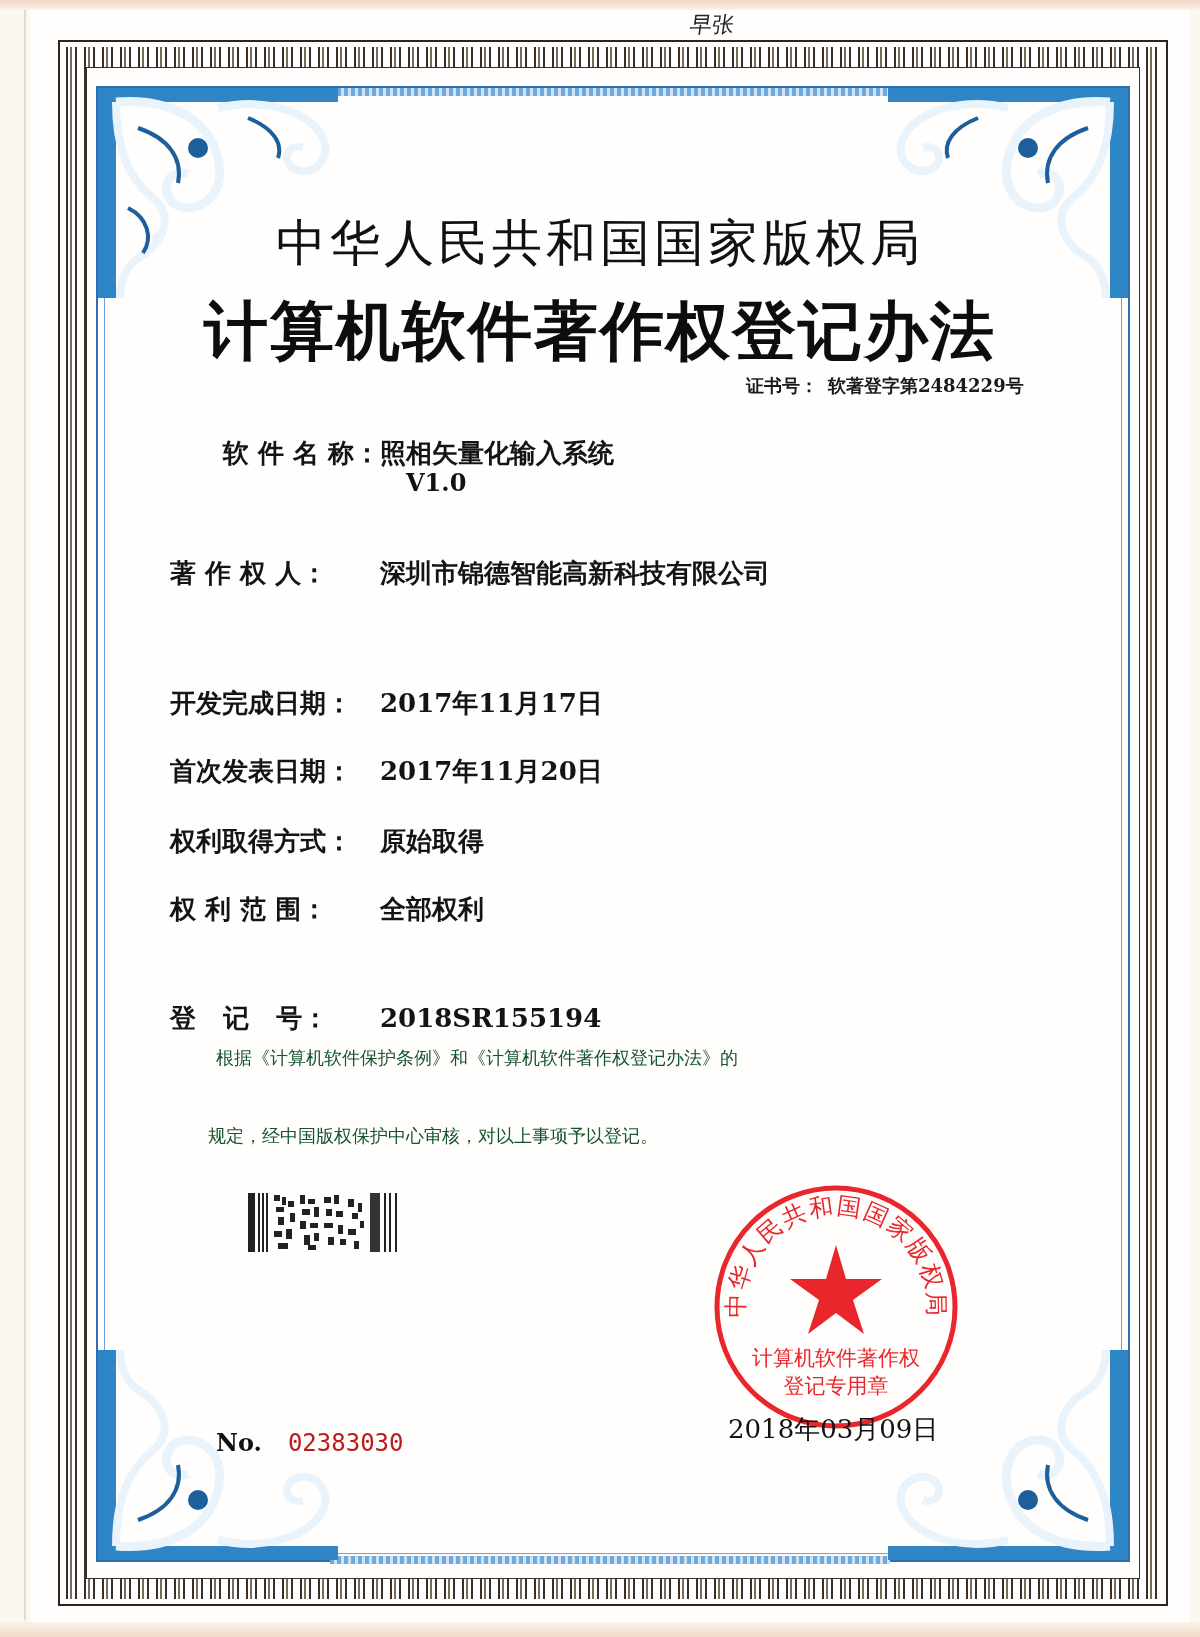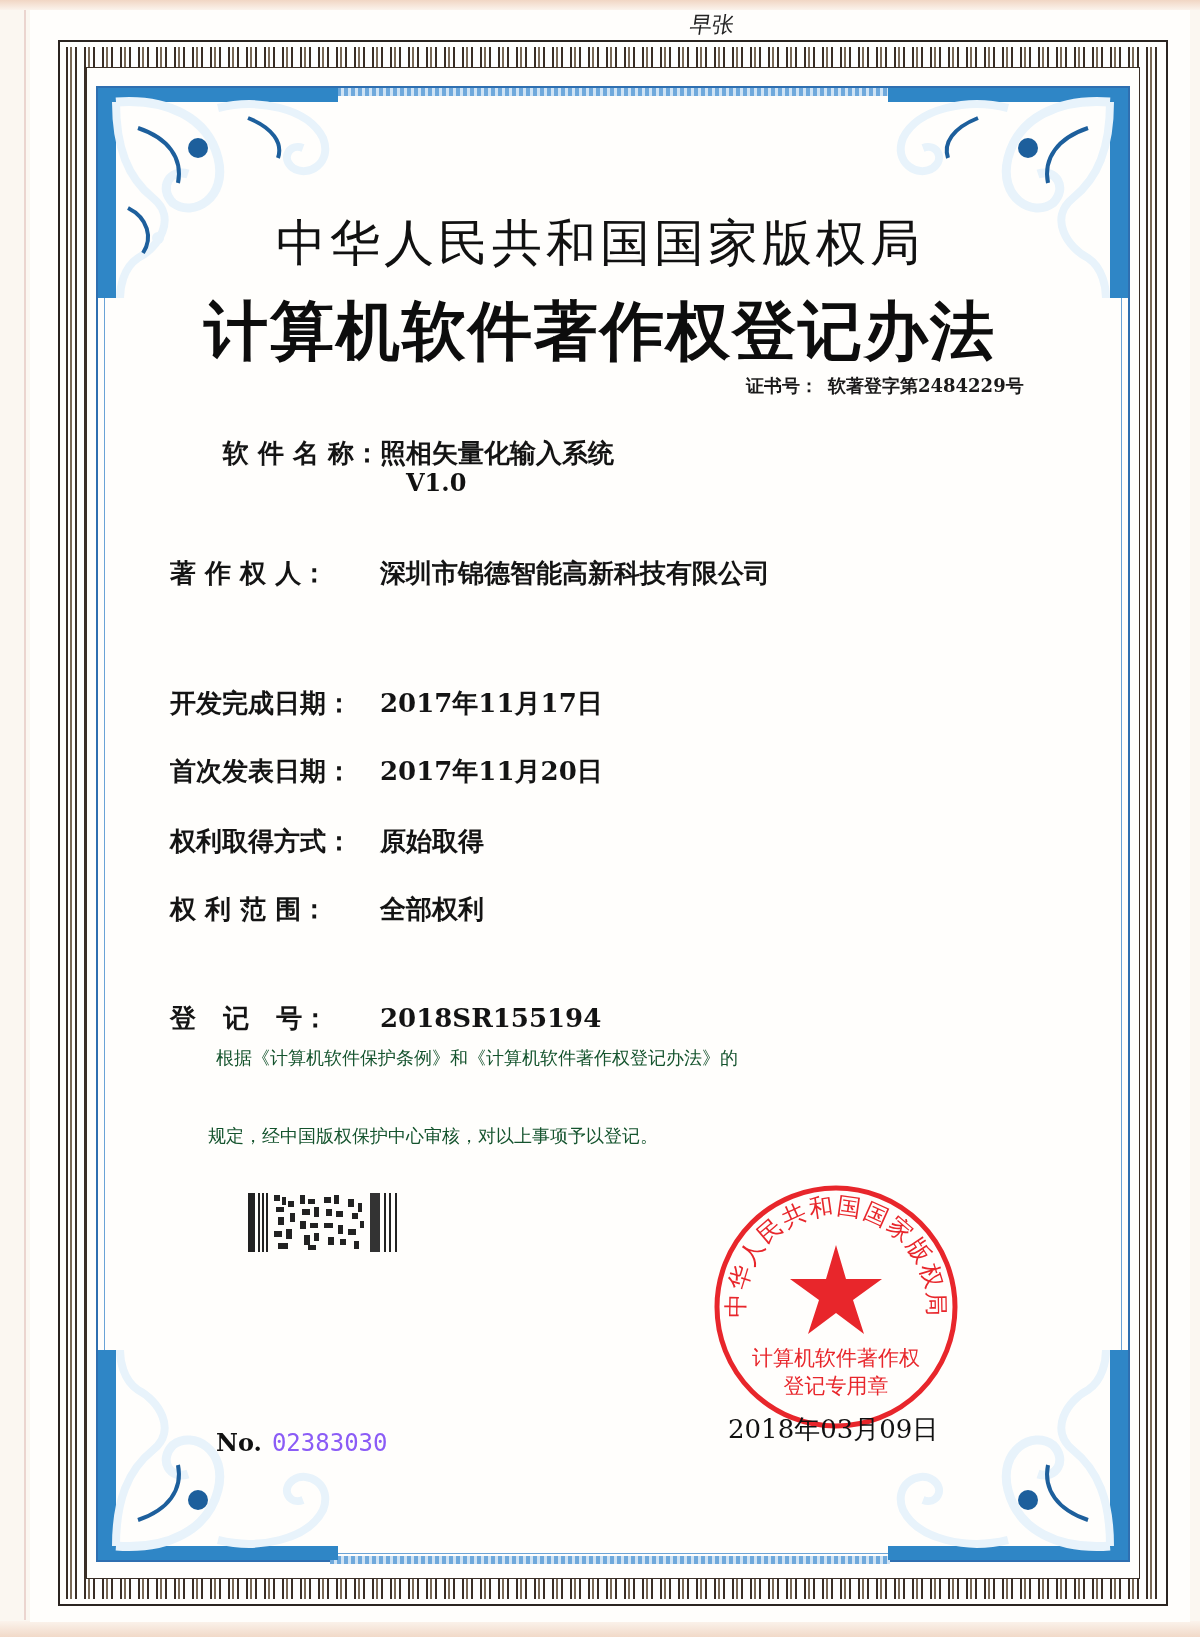--- a/index.html
+++ b/index.html
@@ -52,22 +52,22 @@
   .para2 { left:166px; top:1124px;margin-left:42px; }
 
   .barcode { position:absolute; left:248px; top:1193px; width:165px; height:59px; }
   .barcode svg { width:100%; height:100%; display:block; }
 
   .seal { position:absolute; left:712px; top:1183px; width:248px; height:248px; }
   .seal svg { width:100%; height:100%; display:block; overflow:visible; }
 
   .issue-date { position:absolute; left:728px; top:1412px; font-family:"DejaVu Serif", serif; font-size:26px; color:#111;text-align:center; }
   .serial { position:absolute; left:216px; top:1428px; font-family:"DejaVu Serif", serif; font-size:24px; }
-  .serial .no-label { font-weight:bold; color:#111; margin-right:10px; }
-  .serial .no-value { font-family:"DejaVu Sans Mono", monospace; color:#8b5cf6; font-size:24px; }
+  .serial .no-label { font-weight:bold; color:#111; margin-right:26px; }
+  .serial .no-value { font-family:"DejaVu Sans Mono", monospace; color:#b91c1c; font-size:24px; }
 </style>
 </head>
 <body>
 
 <div class="paper-top-strip"></div>
 <div class="paper-bottom-strip"></div>
 <div class="pink-line"></div>
 <div class="sheet"></div>
 
 <div class="scribble">早张</div>

